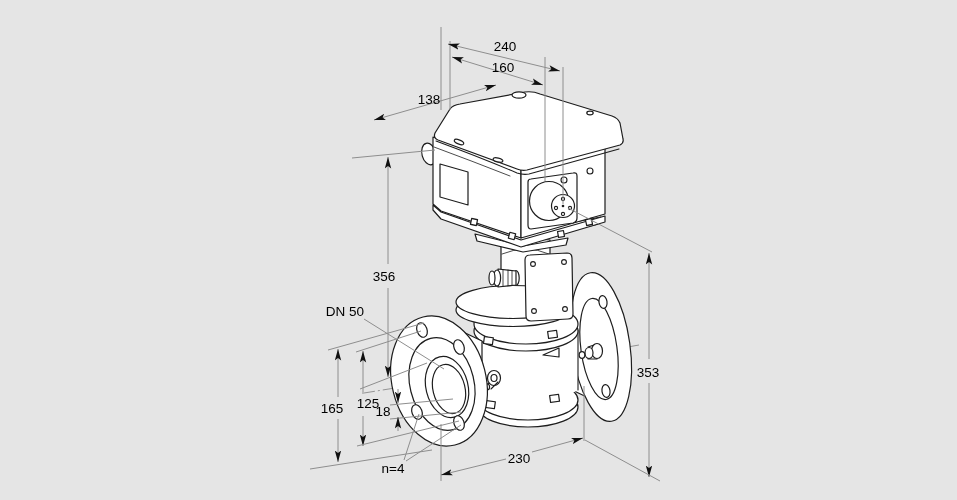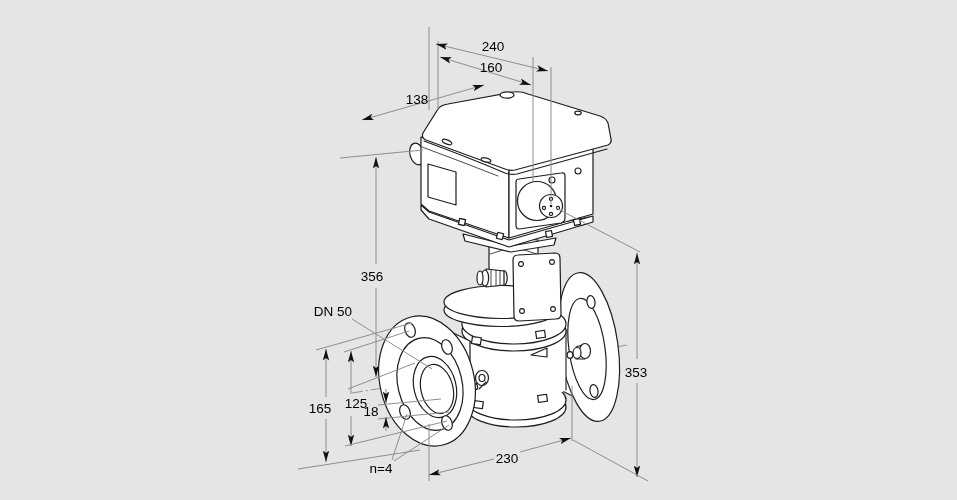--- a/index.html
+++ b/index.html
@@ -1,17 +1,17 @@
 <!DOCTYPE html>
 <html><head>
 <meta charset="utf-8">
 <style>
   html,body{margin:0;padding:0;background:#e5e5e5;}
   .stage{position:relative;width:846px;height:500px;background:#e5e5e5;overflow:hidden;
-         font-family:"Liberation Sans",sans-serif;}
+         font-family:"Liberation Sans",sans-serif;padding-left:12px;}
   svg{display:block}
   .w   {fill:#ffffff;stroke:#1d1d1d;stroke-width:1.2;stroke-linejoin:round;}
   .s   {fill:none;stroke:#1d1d1d;stroke-width:1.1;stroke-linecap:round;stroke-linejoin:round;}
   .thin{stroke-width:0.8;}
   .d   {fill:none;stroke:#8e8e8e;stroke-width:1;}
   .dd  {fill:none;stroke:#8a8a8a;stroke-width:0.9;stroke-dasharray:11 3 2 3;}
   .t   {font:13.5px "Liberation Sans",sans-serif;fill:#000;}
   .arr {fill:#111111;}
 </style>
 </head>

